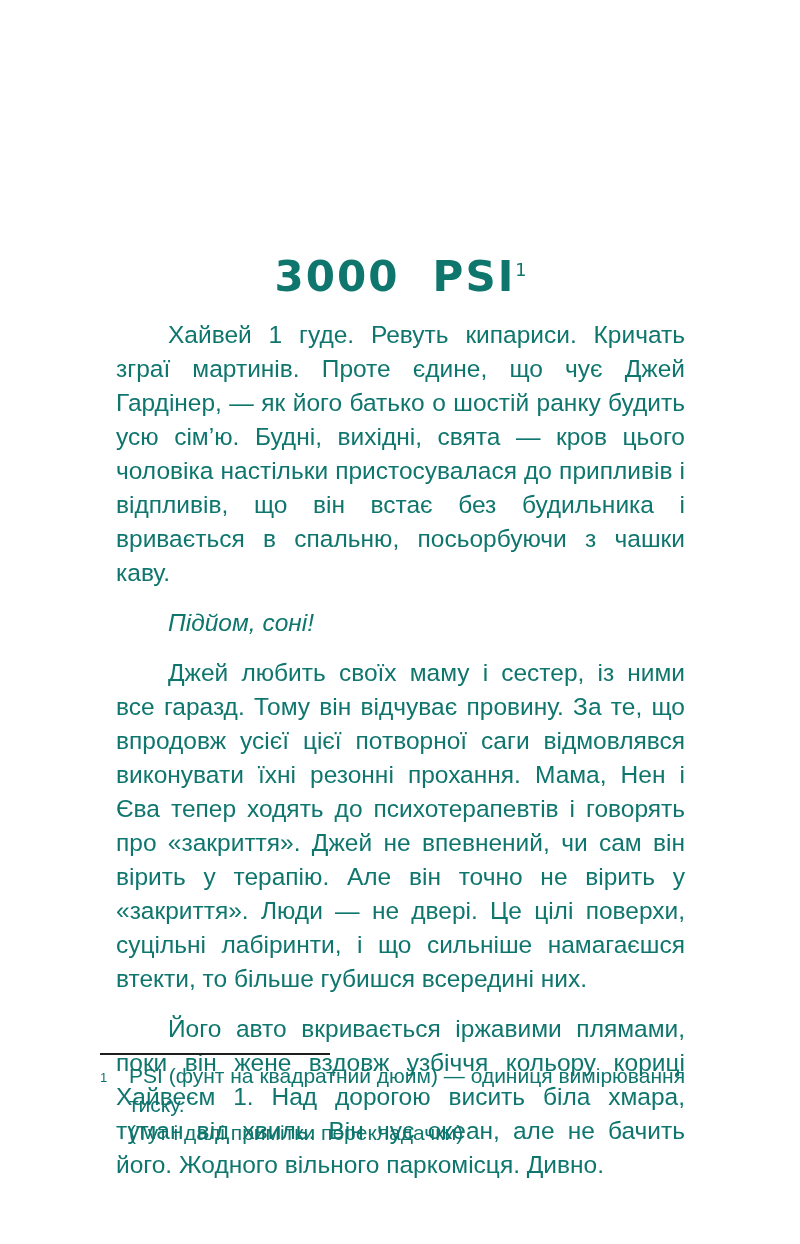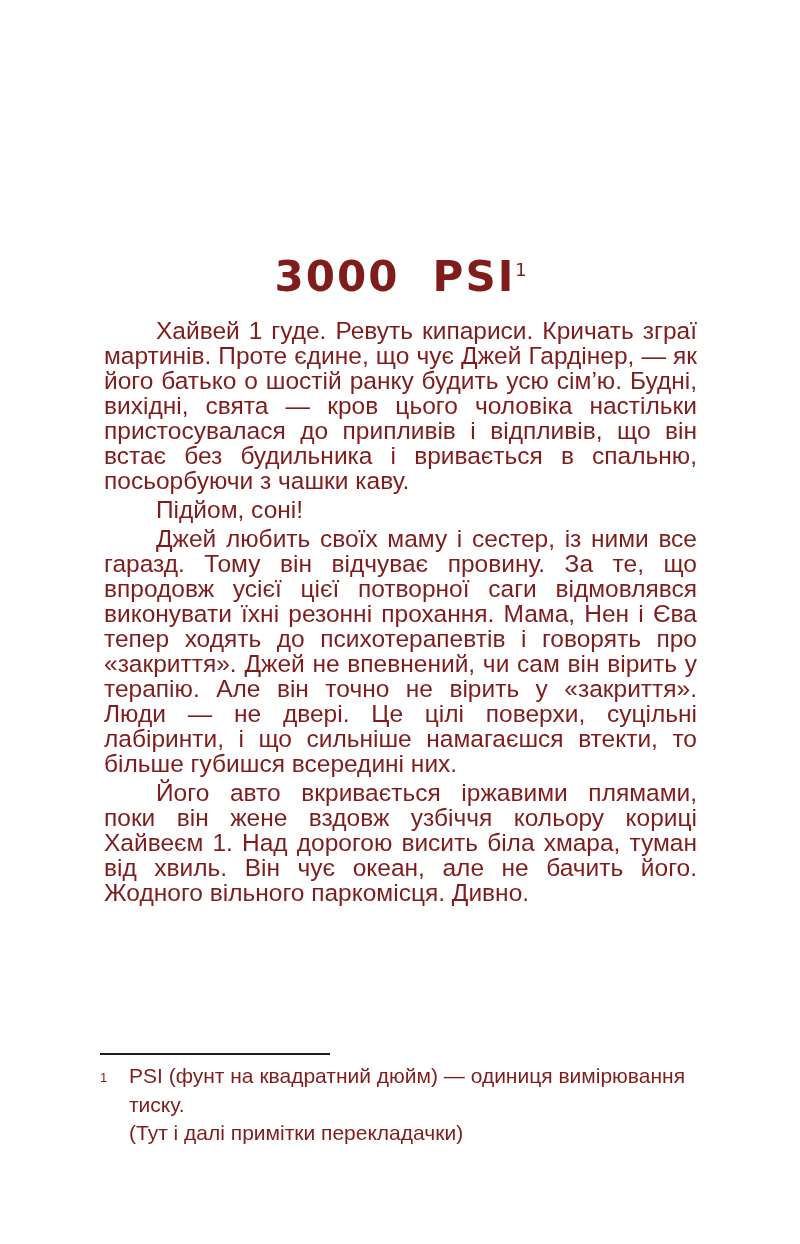--- a/index.html
+++ b/index.html
@@ -5,21 +5,21 @@
   html, body {
     margin: 0;
     padding: 0;
     background: #ffffff;
   }
   .page {
     position: relative;
     width: 800px;
     height: 1244px;
     background: #ffffff;
-    color: #7f1d1d;
+    color: #0f766e;
     font-family: "Liberation Sans", sans-serif;
     overflow: hidden;
   }
   .content {
     position: absolute;
     left: 100px;
     top: 254px;
     width: 601px;
   }
   .chapter-title {
@@ -33,27 +33,28 @@
     white-space: pre;
   }
   .chapter-title sup {
     font-size: 0.42em;
     font-weight: 400;
     letter-spacing: 0;
     vertical-align: super;
     line-height: 0;
   }
   .body-text p {
-    margin: 4px;
+    margin: 16px;
     text-align: justify;
     text-indent: 52px;
     font-size: 24.5px;
-    line-height: 25px;
+    line-height: 34px;
   }
   .body-text p.italic {
+    font-style: italic;
   }
   .footnote {
     position: absolute;
     left: 100px;
     top: 1053px;
     width: 601px;
     font-size: 21px;
     line-height: 28.5px;
   }
   .fn-rule {

